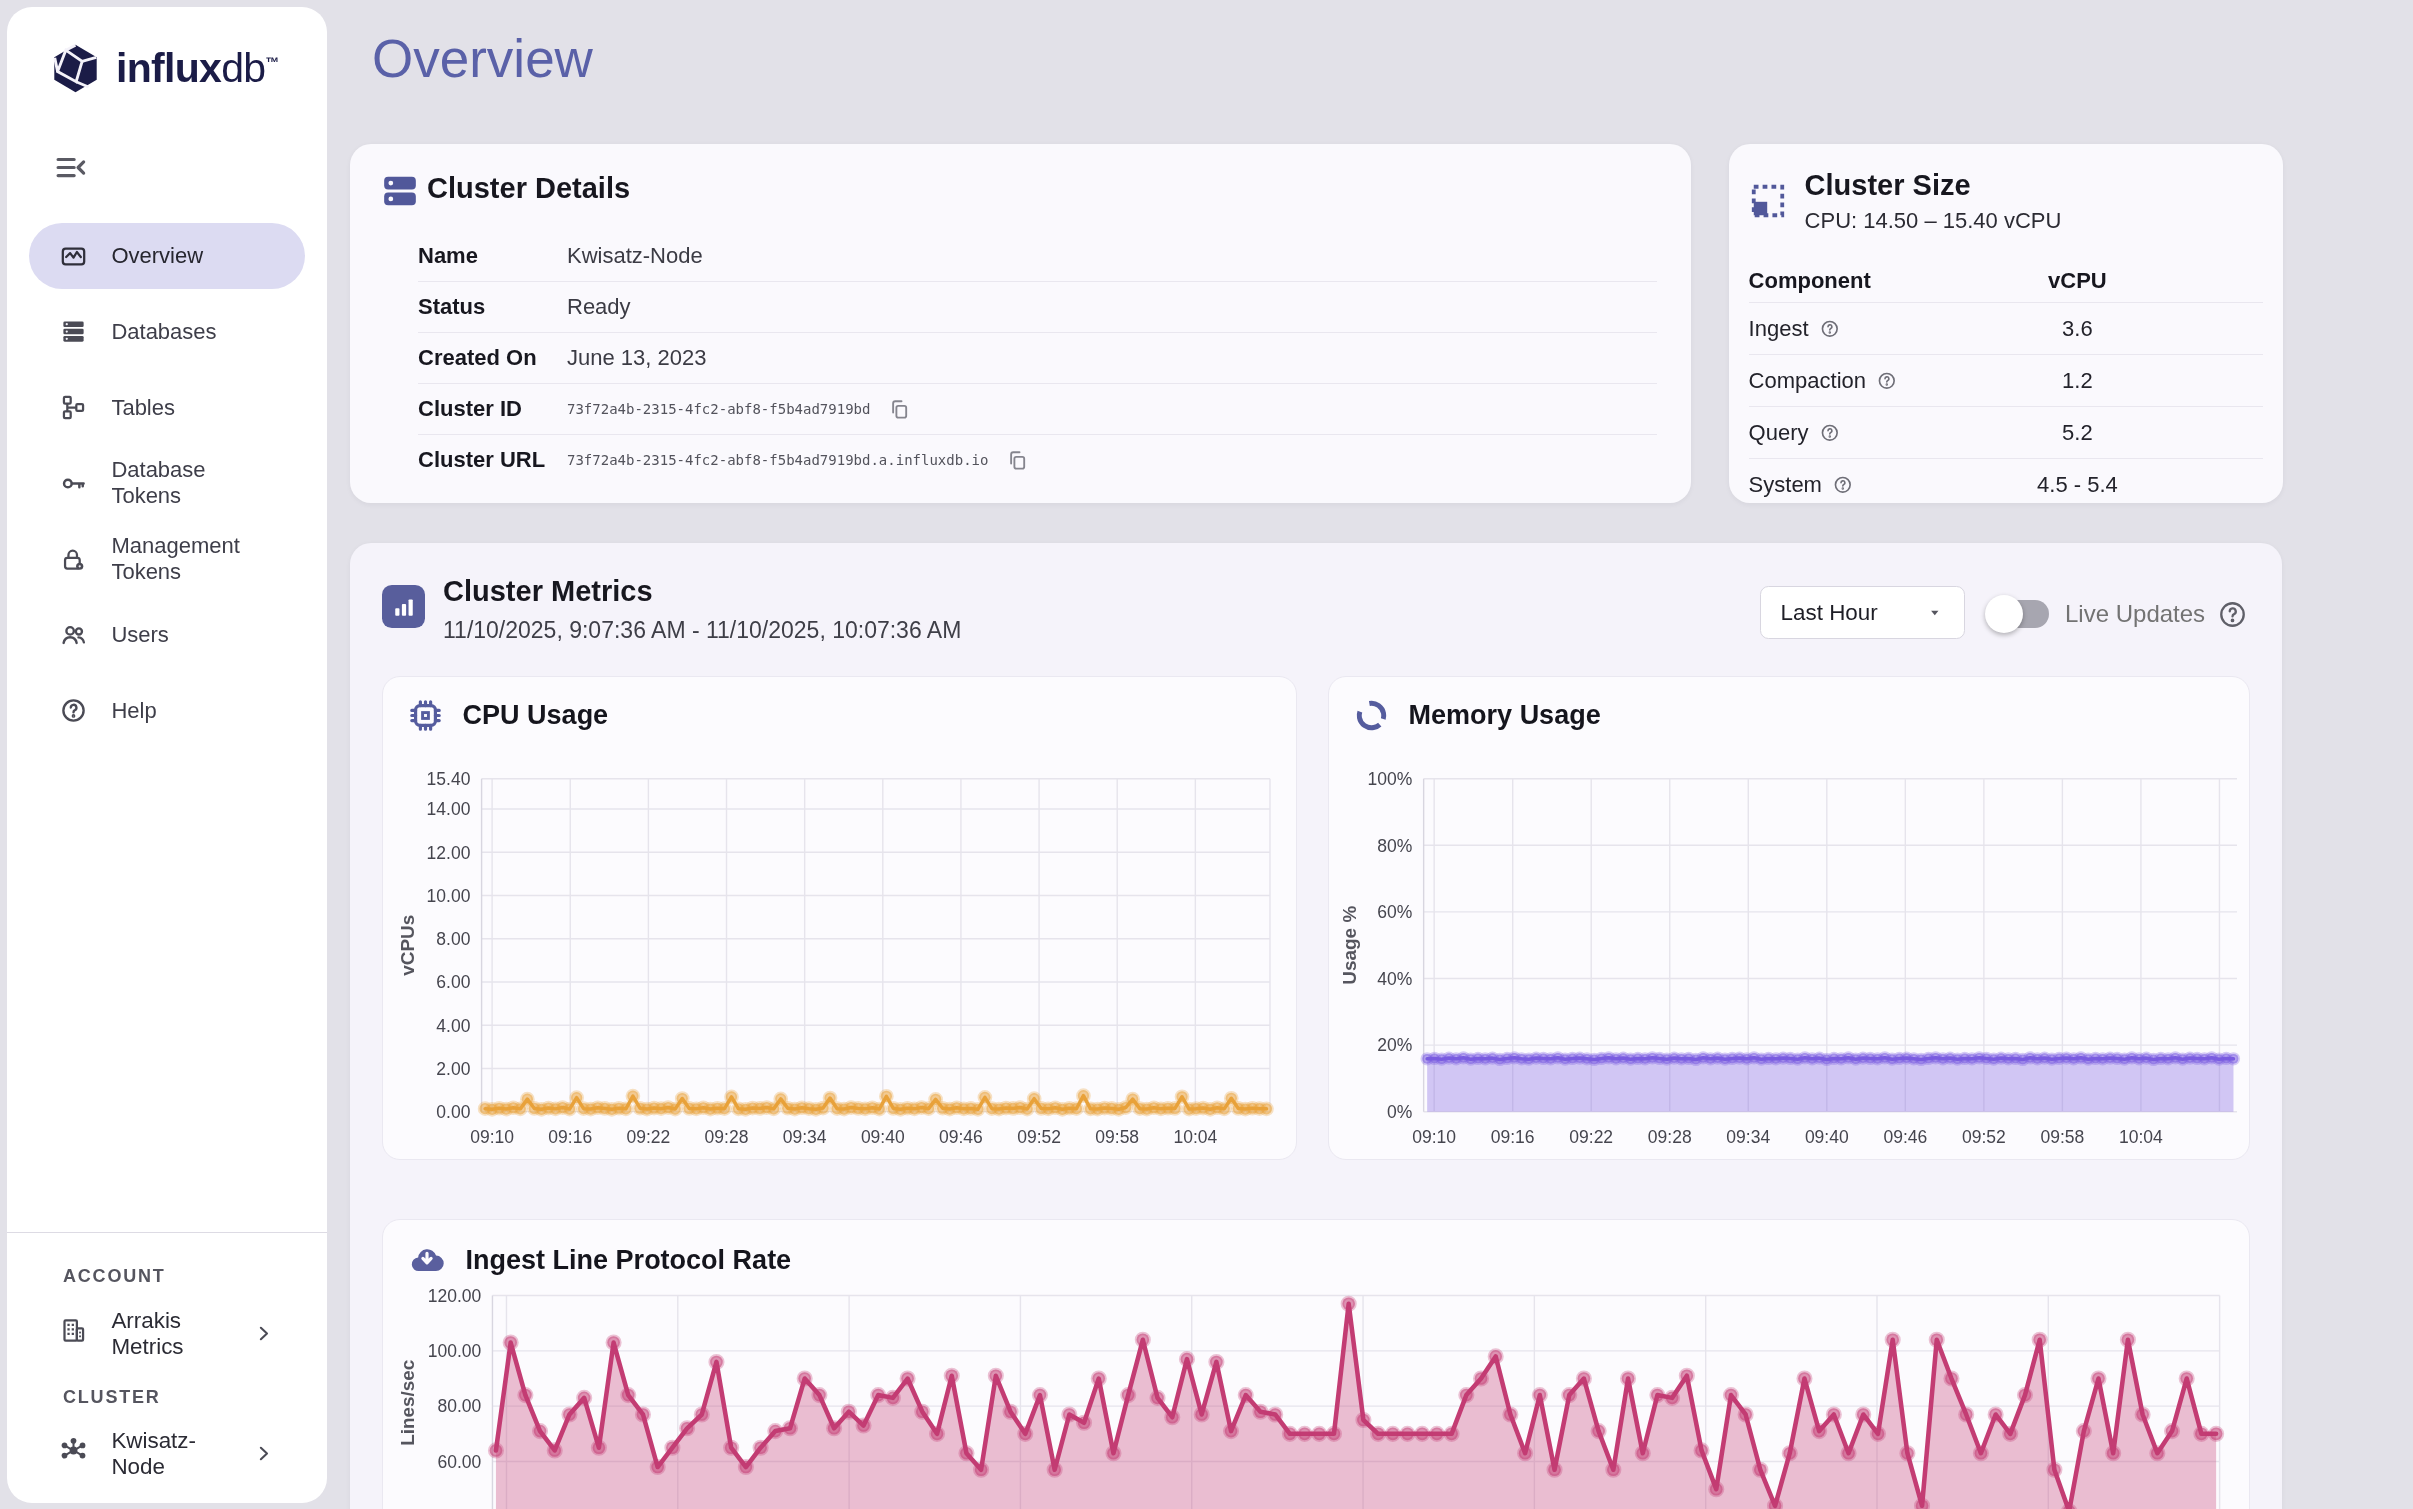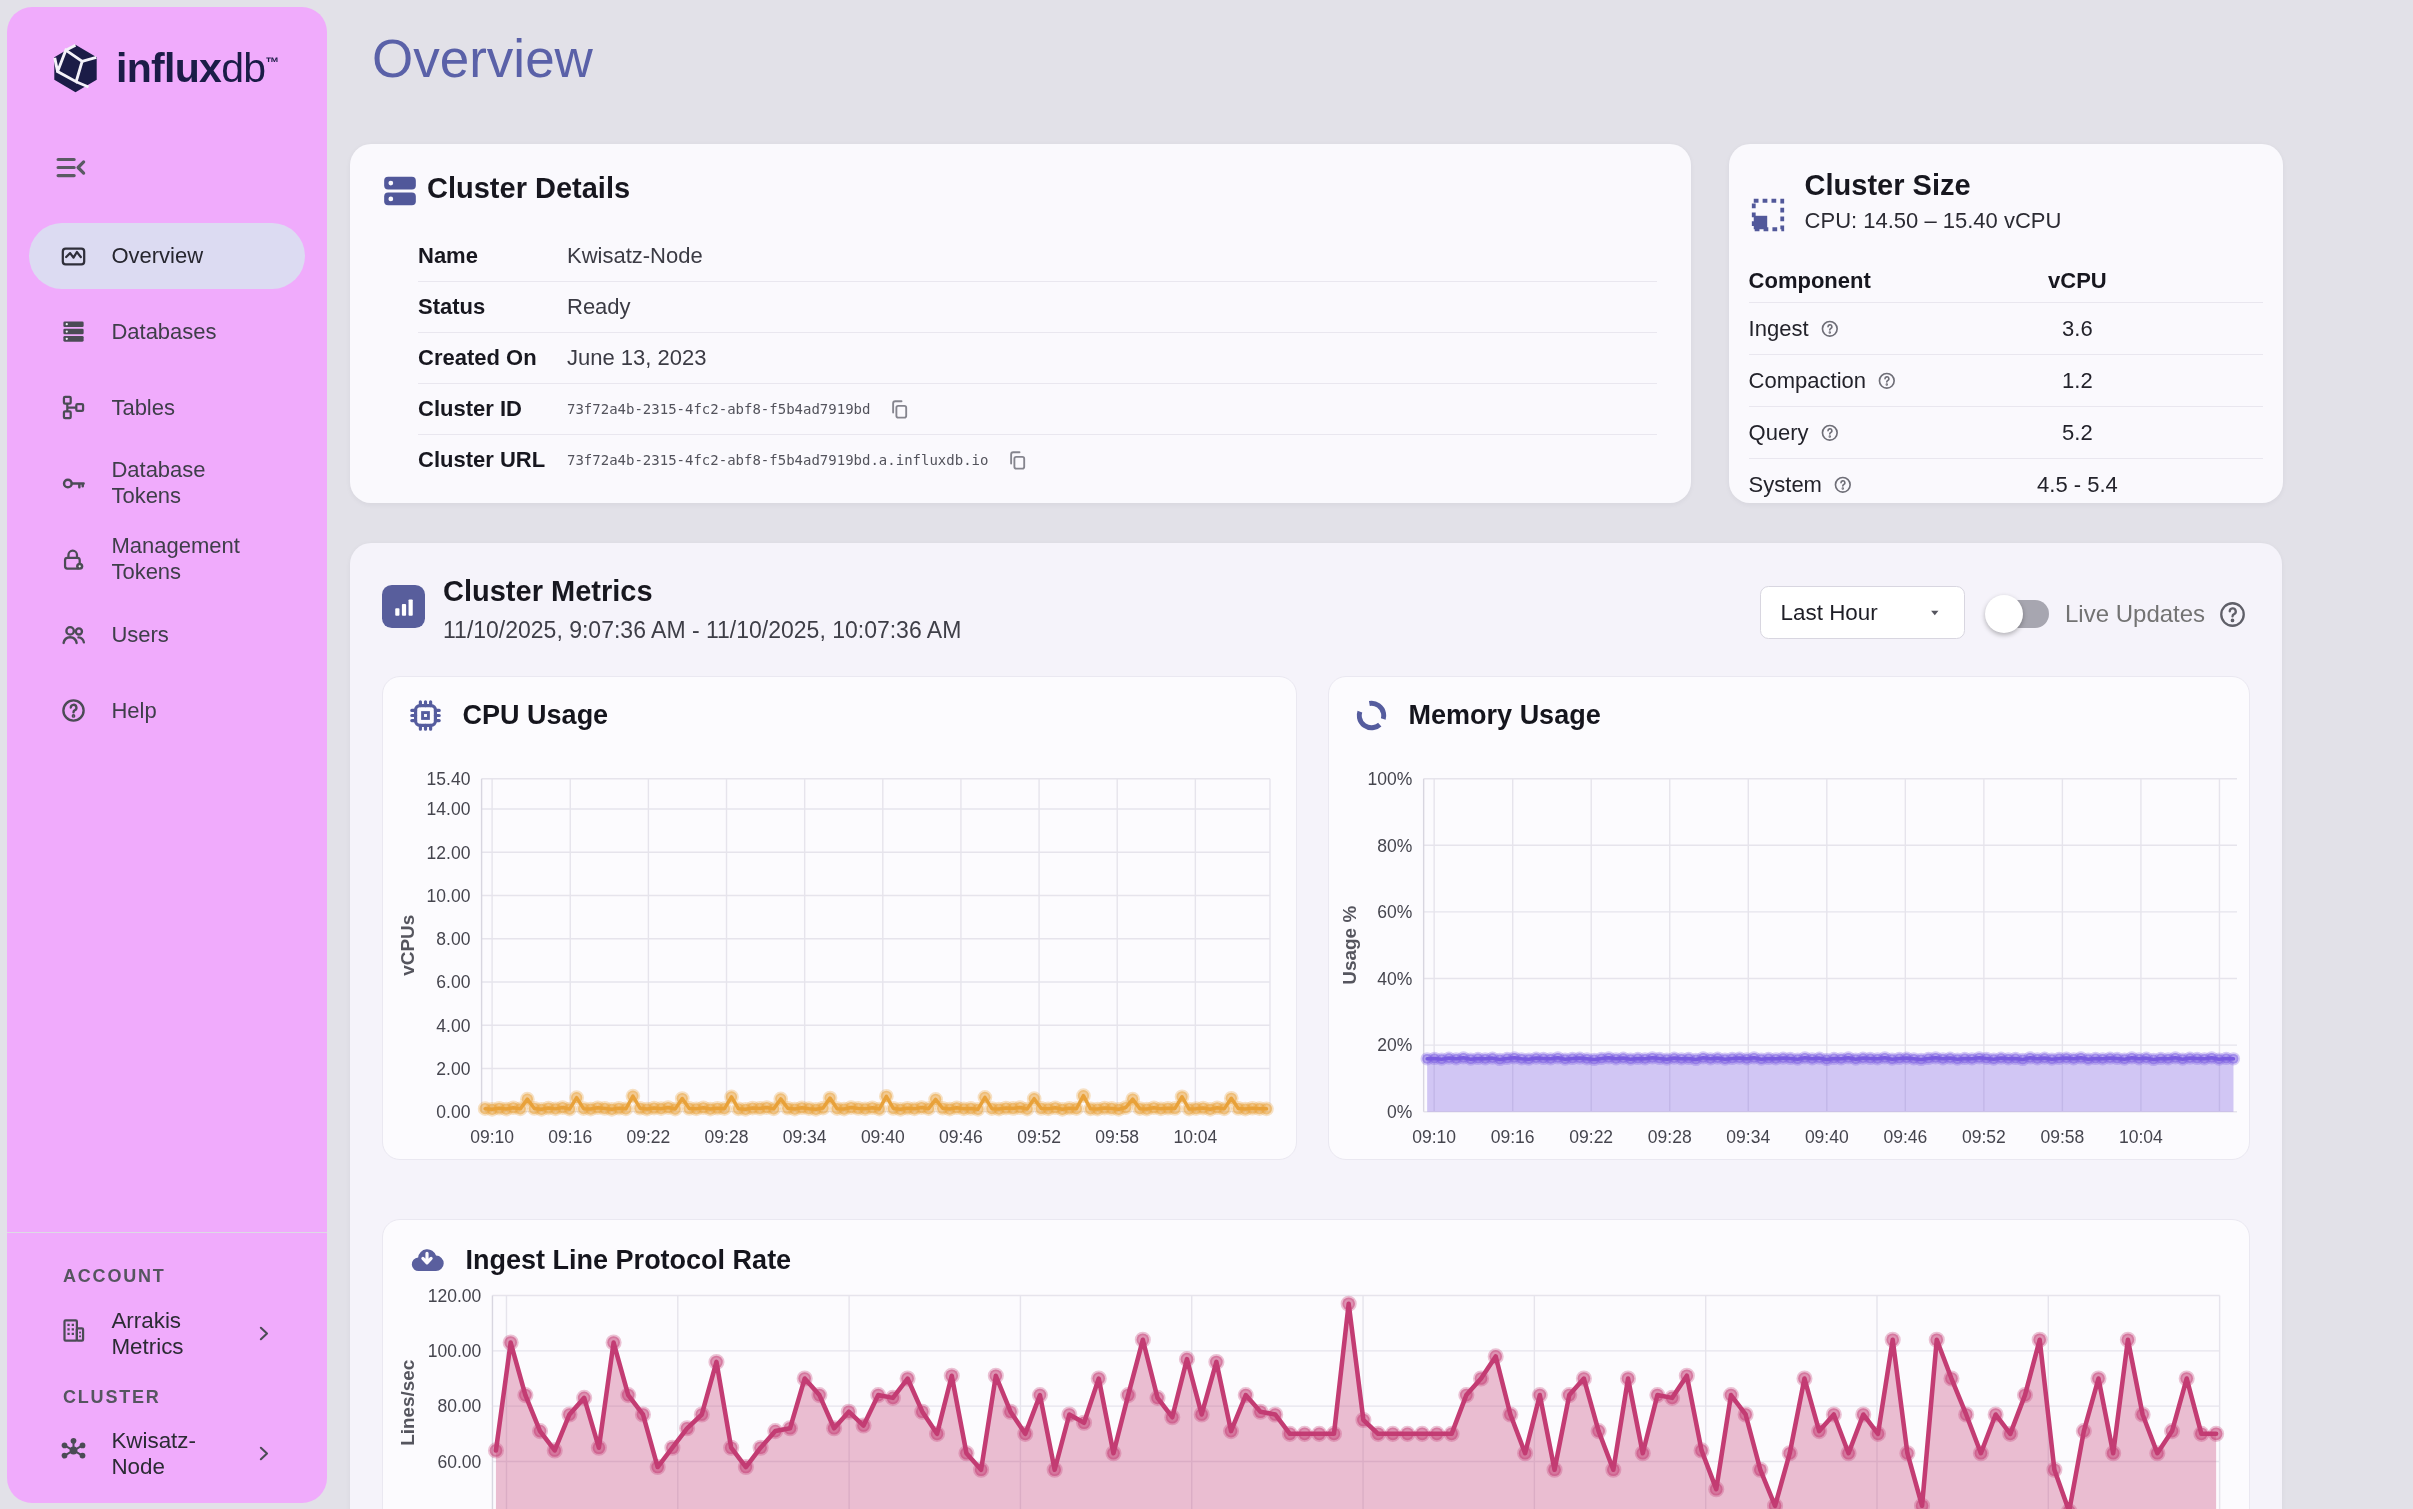--- a/index.html
+++ b/index.html
@@ -2,21 +2,21 @@
 <html style="font-size:11.2px"><head>
 <meta charset="utf-8">
 <style>
   * { box-sizing: border-box; margin: 0; padding: 0; }
   html,body { background:#E2E1E8; }
   body { font-family:"Liberation Sans", sans-serif; }
   .app { position:relative; width:2413px; height:1510px; overflow:hidden; background:#E2E1E8; }
 
   
   .sidebar { position:absolute; left:7px; top:7px; width:320px; height:1496px;
-             background:#f0abfc; border-radius:25px; }
+             background:#ffffff; border-radius:25px; }
   .logo { position:absolute; left:42px; top:35px; display:flex; align-items:center; gap:14px; }
   .logo-text { font-size:41px; color:#1B1C47; letter-spacing:-0.7px; }
   .logo-text .lb { font-weight:700; }
   .logo-text .ll { font-weight:300; }
   .logo-text sup { font-size:14px; font-weight:700; vertical-align:super; }
   .collapse-btn { position:absolute; left:45px; top:143px; width:36px; height:36px; background:none; border:none; cursor:pointer; }
   .nav { position:absolute; left:22.4px; right:22.4px; top:216px; }
   .nav-item { height:66px; margin-bottom:9.8px; display:flex; align-items:center; gap:24px;
               padding:0 31px; border-radius:34px; color:#3E3E49; font-size:22px; font-weight:500; cursor:pointer; }
   .nav-item.active { background:#DCDBF2; color:#26262F; }
@@ -36,21 +36,21 @@
   .details-card { left:350px; top:144px; width:1341px; height:359px; }
   .detail-rows { position:absolute; left:39px; right:34px; top:86px;margin-left:29px; }
   .drow { display:flex; align-items:center; height:51px; border-top:1.4px solid #E9E7EF; font-size:22px; }
   .drow:first-child { border-top:none; }
   .dlabel { width:149px; font-weight:700; color:#17171F; flex:none; }
   .dvalue { color:#3B3B44; }
   .dvalue.mono { font-family:"DejaVu Sans Mono", monospace; font-size:14px; color:#53535C; }
   .copy-btn { margin-left:18px; background:none; border:none; display:flex; cursor:pointer; }
 
   .size-card { left:1729px; top:144px; width:554px; height:359px; }
-  .size-head { display:flex; align-items:flex-end; gap:18px; padding:25px 0 0 19.6px; }
+  .size-head { display:flex; align-items:center; gap:18px; padding:25px 0 0 19.6px; }
   .size-sub { font-size:22px; color:#2B2B33; margin-top:5.6px; }
   .size-table { position:absolute; left:19.6px; right:19.6px; top:115px; }
   .srow { display:flex; align-items:center; height:52px; border-top:1.4px solid #E9E7EF; font-size:22px; color:#23232B; }
   .srow.header { border-top:none; height:43px; font-weight:700; color:#17171F; }
   .slabel { flex:1; display:flex; align-items:center; gap:11.2px; }
   .svalue { width:210px; margin-right:81px; text-align:center; }
 
   .metrics-card { left:350px; top:543px; width:1932px; height:1122px; background:#F5F3FA; }
   .m-icon { position:absolute; left:32px; top:42px; width:43px; height:43px; border-radius:9.8px; background:#585E9C;
             display:flex; align-items:center; justify-content:center; }

